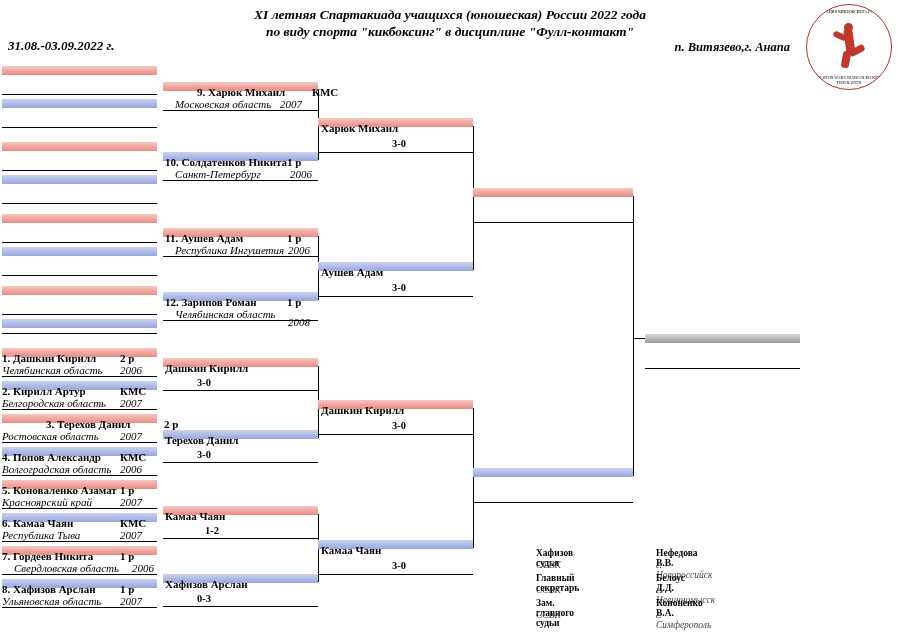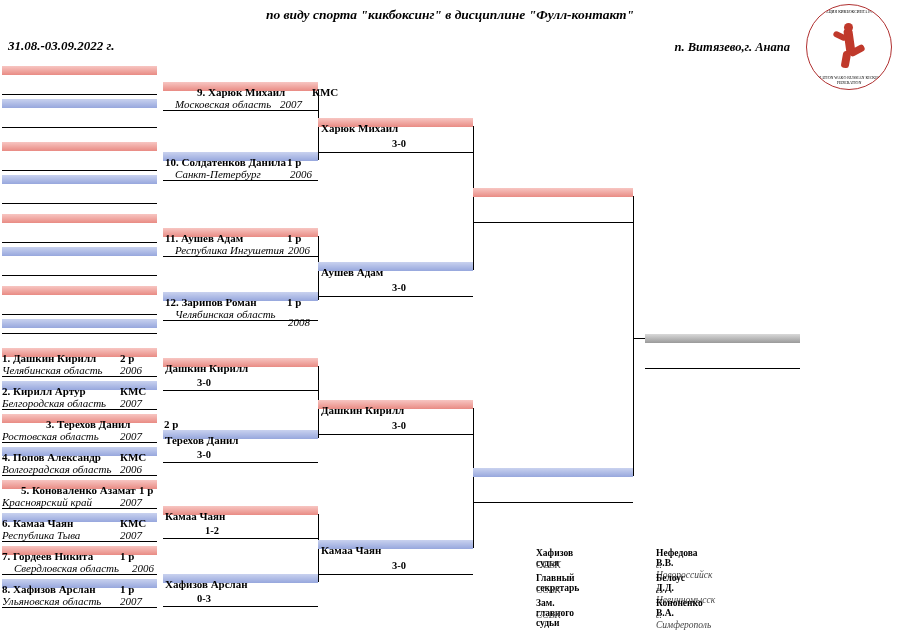--- a/index.html
+++ b/index.html
@@ -83,20 +83,21 @@
   #officials .row{position:relative;height:11px;}
   #officials .role{position:absolute;left:0;font-weight:bold;}
   #officials .org{position:absolute;left:0;font-style:italic;color:#444;}
   #officials .person{position:absolute;left:120px;font-weight:bold;}
   #officials .city{position:absolute;left:120px;font-style:italic;color:#444;}
 </style>
 </head>
 <body>
 
 <div class="abs" id="header-title">
+  <div>XI летняя Спартакиада учащихся (юношеская) России 2022 года</div>
   <div>по виду спорта "кикбоксинг" в дисциплине "Фулл-контакт"</div>
 </div>
 <div class="abs" id="date-label">31.08.-03.09.2022 г.</div>
 <div class="abs" id="place-label">п. Витязево,г. Анапа</div>
 
 <div class="abs" id="logo">
   <div class="rt-top">ФЕДЕРАЦИЯ КИКБОКСИНГА РОССИИ</div>
   <div class="rt-bot">ASSOCIATION WAKO RUSSIAN KICKBOXING FEDERATION</div>
   <div class="fig">
     <div class="head"></div>
@@ -145,21 +146,21 @@
   <span class="nm"><span>4.</span> <span>Попов Александр</span></span>
   <span class="rank abs" style="left:118px;top:0;">КМС</span>
 </div>
 <div class="ent abs" style="left:2px;top:463px;">
   <span class="reg">Волгоградская область</span>
   <span class="yr abs" style="left:118px;top:0;">2006</span>
 </div>
 <div class="line hline abs" style="left:2px;top:475px;width:155px;"></div>
 
 <div class="bar red abs" style="left:2px;top:480px;width:155px;"></div>
-<div class="ent abs" style="left:2px;top:484px;margin-left:19px;">
+<div class="ent abs" style="left:2px;top:484px;">
   <span class="nm"><span>5.</span> <span>Коноваленко Азамат</span></span>
   <span class="rank abs" style="left:118px;top:0;">1 р</span>
 </div>
 <div class="ent abs" style="left:2px;top:496px;">
   <span class="reg">Красноярский край</span>
   <span class="yr abs" style="left:118px;top:0;">2007</span>
 </div>
 <div class="line hline abs" style="left:2px;top:508px;width:155px;"></div>
 
 <div class="bar blue abs" style="left:2px;top:513px;width:155px;"></div>
@@ -221,21 +222,21 @@
   <span class="rank abs" style="left:115px;top:0;">КМС</span>
 </div>
 <div class="ent abs" style="left:175px;top:98px;">
   <span class="reg">Московская область</span>
   <span class="yr abs" style="left:105px;top:0;">2007</span>
 </div>
 <div class="line hline abs" style="left:163px;top:110px;width:155px;"></div>
 
 <div class="bar blue abs" style="left:163px;top:152px;width:155px;"></div>
 <div class="ent abs" style="left:165px;top:156px;">
-  <span class="nm"><span>10.</span> <span>Солдатенков Данила</span></span>
+  <span class="nm"><span>10.</span> <span>Солдатенков Никита</span></span>
   <span class="rank abs" style="left:122px;top:0;">1 р</span>
 </div>
 <div class="ent abs" style="left:175px;top:168px;">
   <span class="reg">Санкт-Петербург</span>
   <span class="yr abs" style="left:115px;top:0;">2006</span>
 </div>
 <div class="line hline abs" style="left:163px;top:180px;width:155px;"></div>
 
 <div class="bar red abs" style="left:163px;top:228px;width:155px;"></div>
 <div class="ent abs" style="left:165px;top:232px;">

